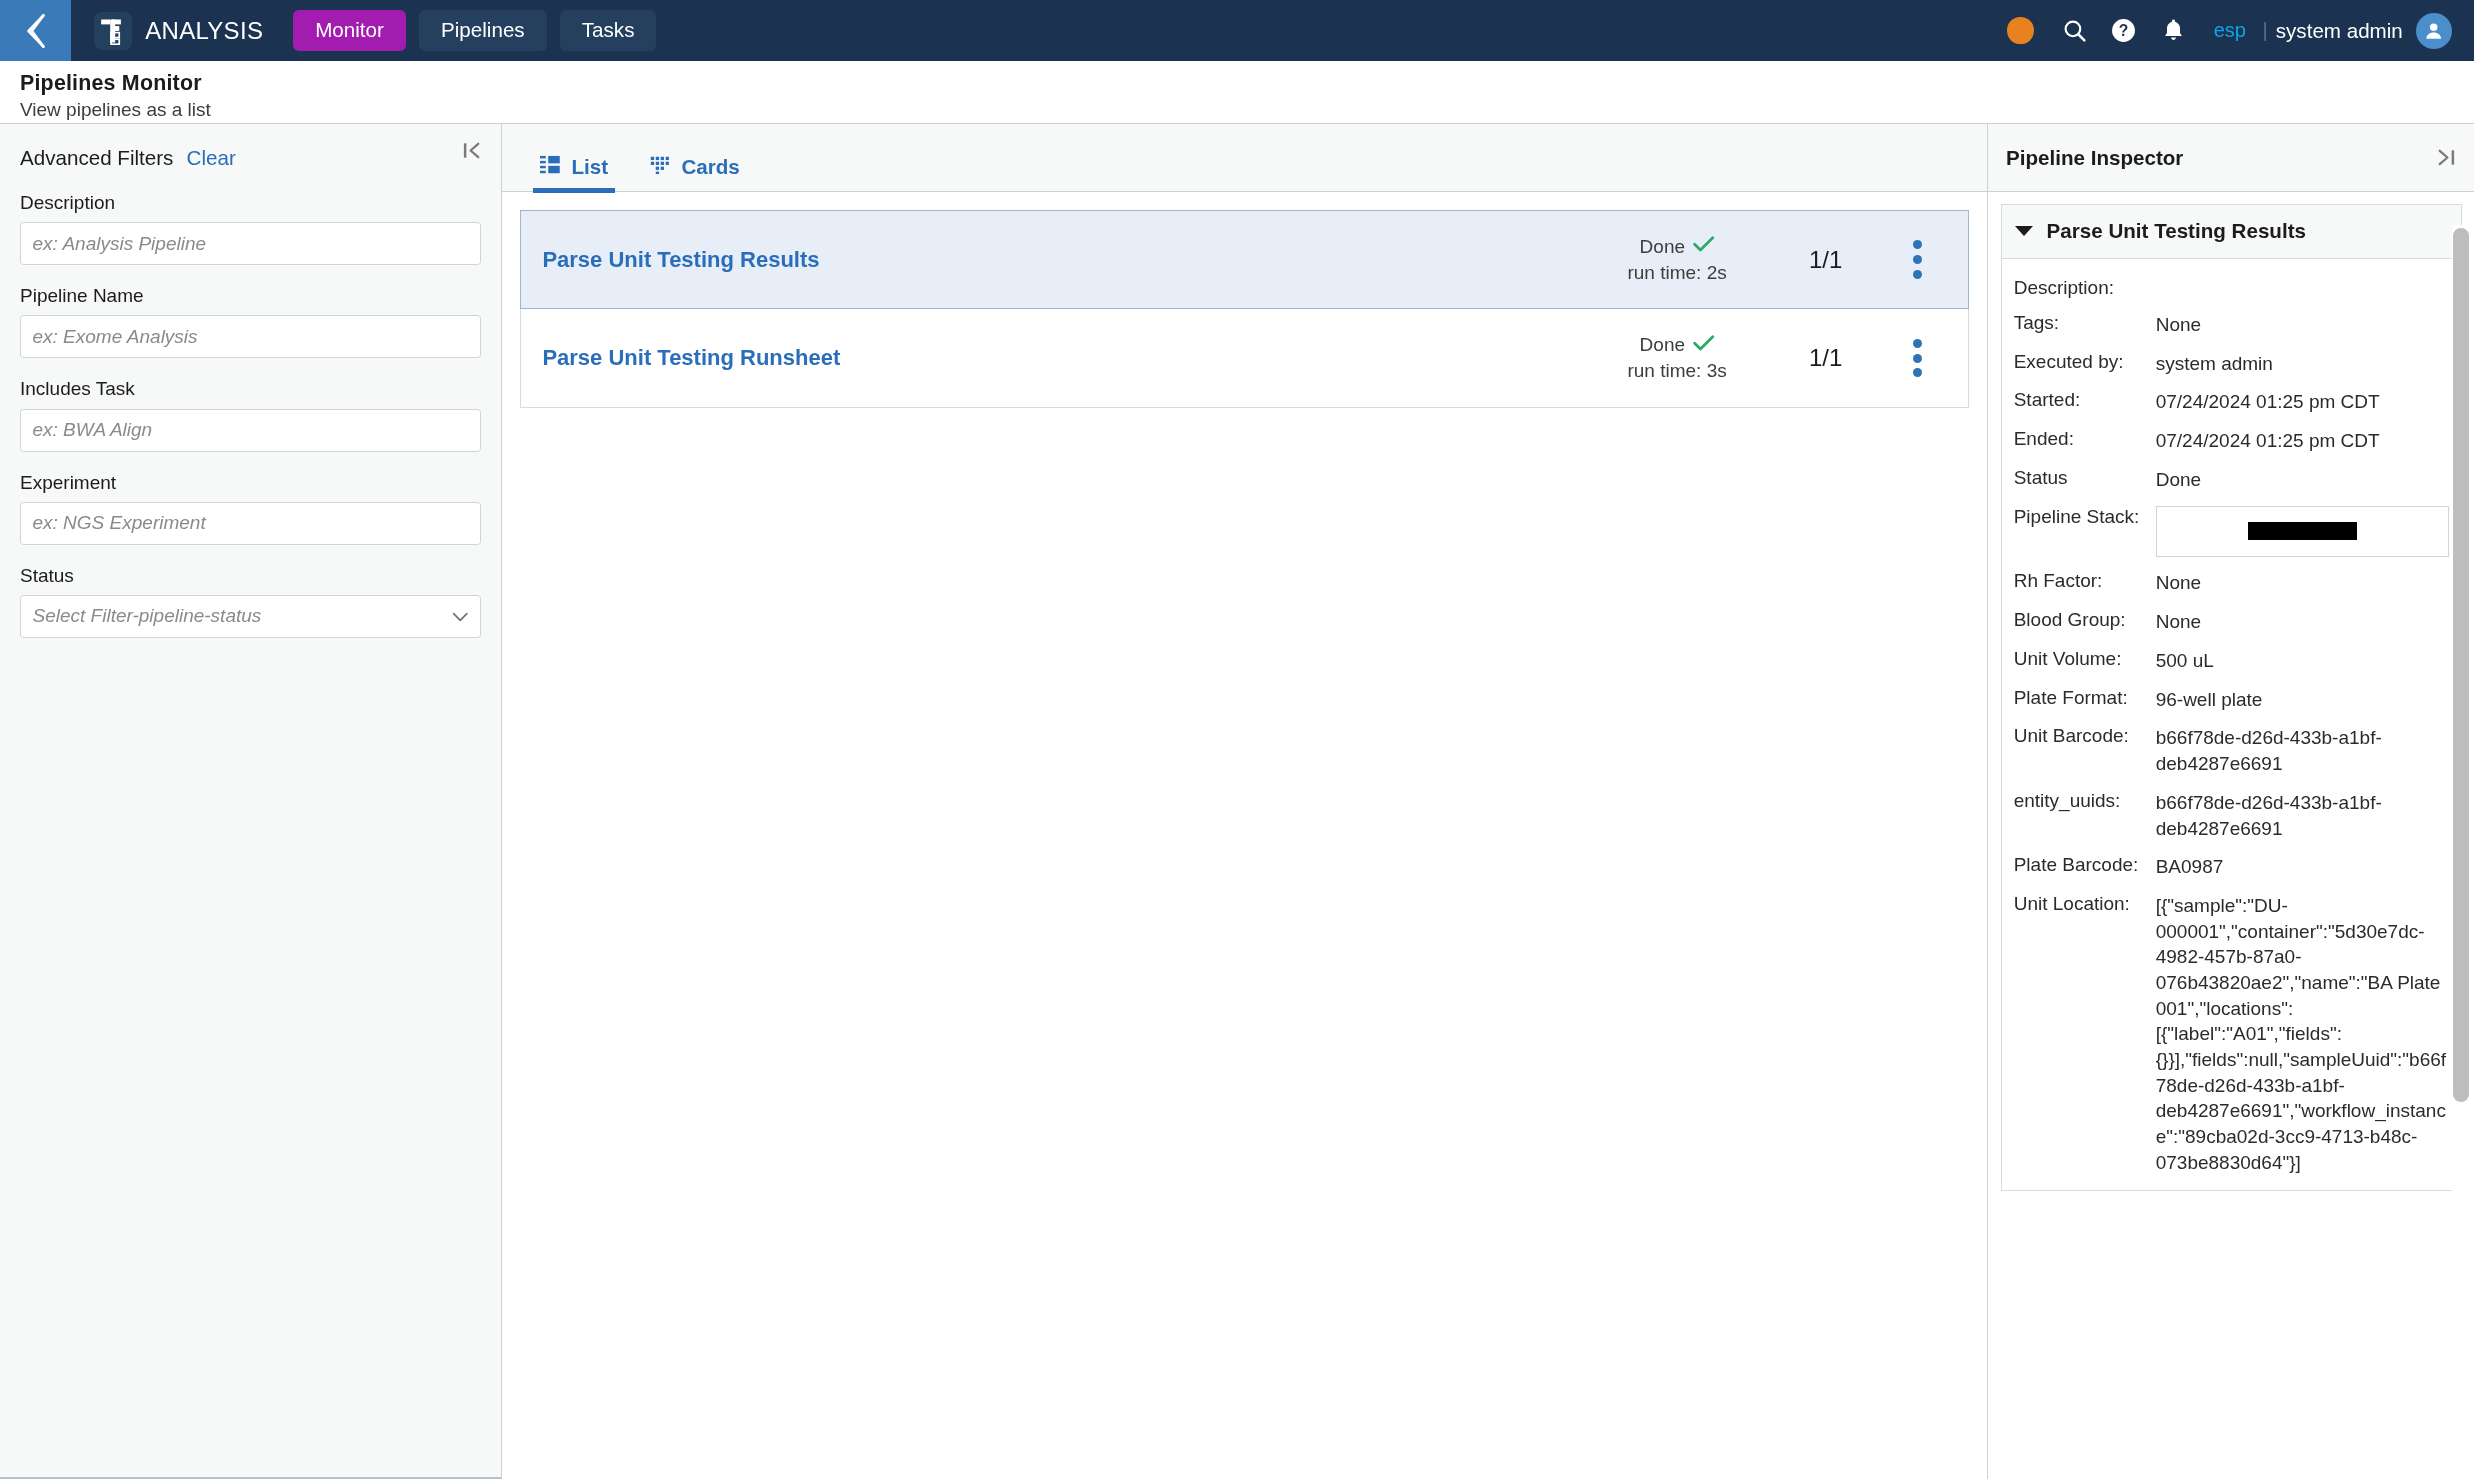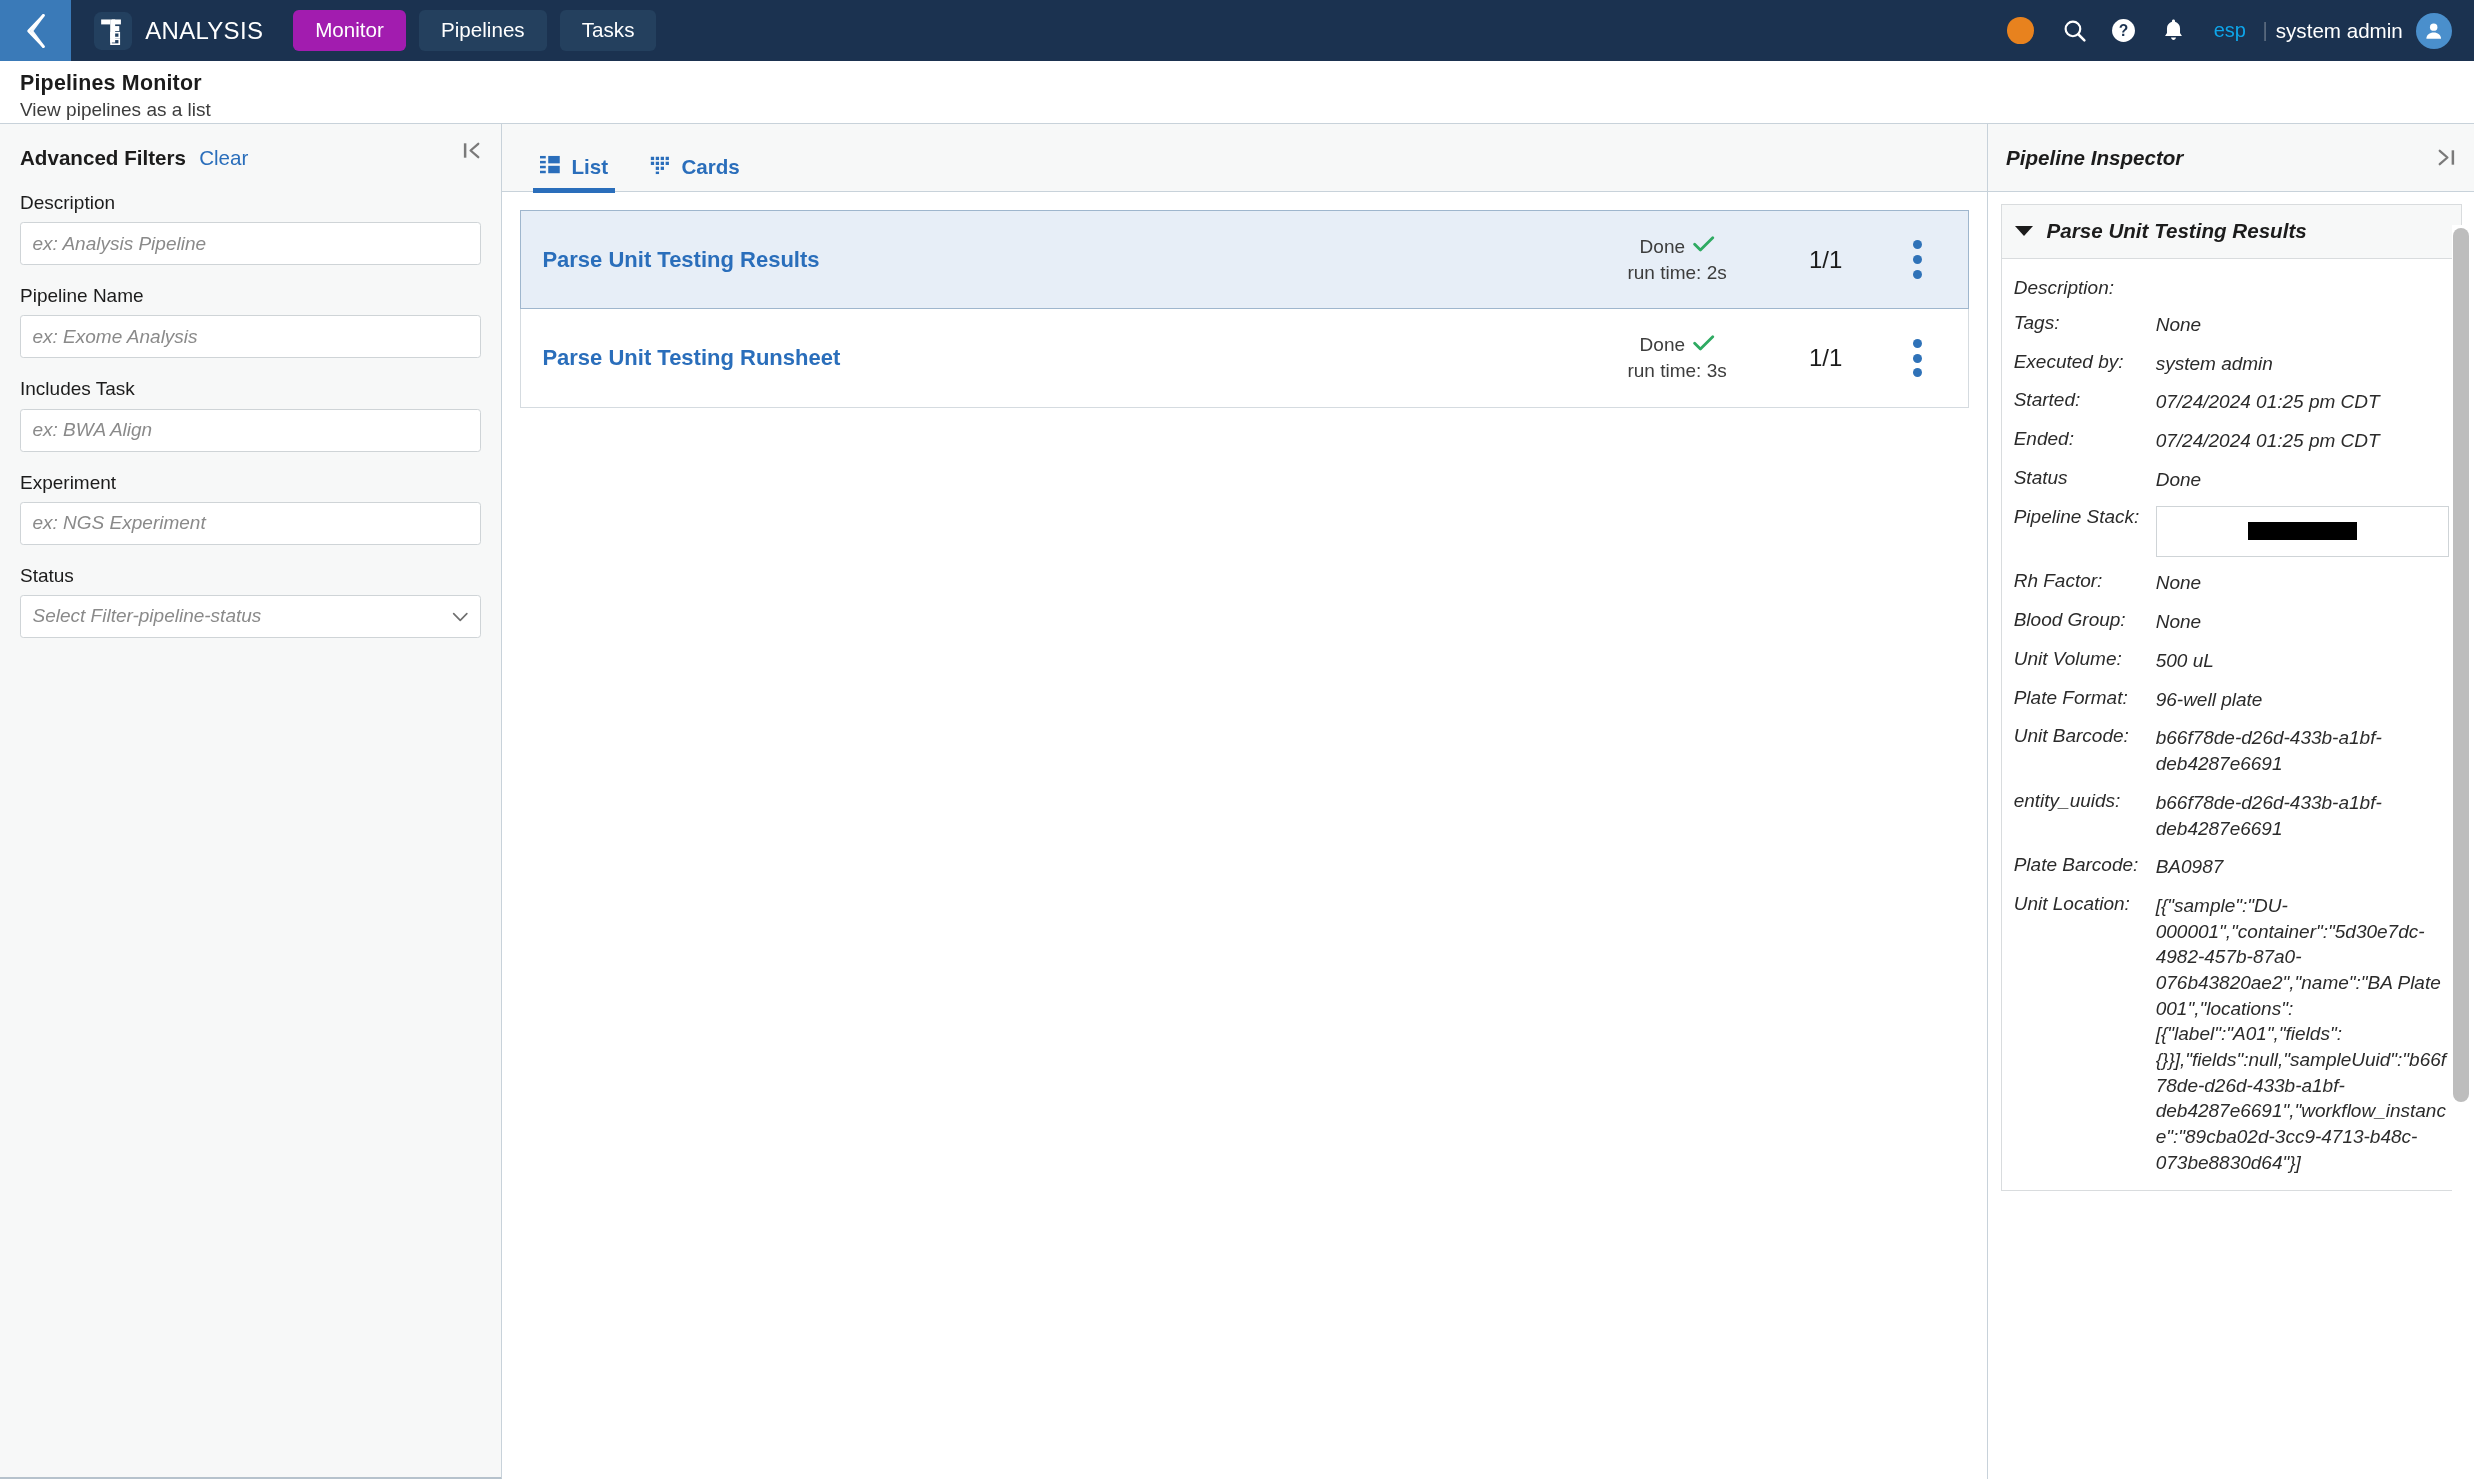--- a/index.html
+++ b/index.html
@@ -64,21 +64,21 @@
 
   
   .filters {
     width:502px; background:#f7f8f8; border-right:1.6px solid #c8d2da;
     border-bottom:3.3px solid #b6c2cc;
     padding:0 20px; position:relative;
   }
   .filters-head {
     display:flex; align-items:center; height:68px; position:relative;
   }
-  .filters-title { font-size:20.6px; font-weight:bold; color:#1c1c1c; }
+  .filters-title { font-size:20.6px; font-weight:normal; color:#1c1c1c; }
   .filters-clear { font-size:20.6px; color:#2a6ebb; margin-left:13.2px; cursor:pointer;}
   .filters-collapse {
     position:absolute; right:-3.3px; top:15px; cursor:pointer;
     display:flex; align-items:center;
   }
   .field { margin-bottom:20px; }
   .field-label { font-size:19px; color:#1c1c1c; margin-bottom:8.2px; }
   .field input, .field .selectbox {
     width:100%; height:43px; border:1.6px solid #cfd4d7; border-radius:3.3px;
     background:#ffffff; font-size:19px; padding:0 11.5px;
@@ -119,21 +119,21 @@
   .prow-status .s1 { display:flex; align-items:center; justify-content:center; gap:8.2px;}
   .check { color:#2eaa62; font-size:21.4px; font-weight:bold; line-height:1;}
   .prow-count { width:124px; text-align:center; font-size:24px; color:#1c1c1c; }
   .prow-menu { width:59px; display:flex; justify-content:center; cursor:pointer;}
   .dot3 { display:flex; flex-direction:column; gap:5.8px; align-items:center;}
   .dot3 i { width:9px; height:9px; border-radius:50%; background:#2f72b8; display:block;}
 
   
   .inspector {
     width:488px; background:#ffffff; border-left:1.6px solid #c8d2da;
-    display:flex; flex-direction:column; position:relative;font-style:italic;
+    display:flex; flex-direction:column; position:relative;
   }
   .insp-head {
     height:68px; background:#f7f8f8; border-bottom:1.6px solid #c8d2da;
     display:flex; align-items:center; padding:0 18px; position:relative;
   }
   .insp-title { font-size:20.6px; font-weight:bold; color:#1c1c1c;}
   .insp-collapse { position:absolute; right:18px; cursor:pointer; display:flex; align-items:center;}
   .insp-body { flex:1; padding:11.5px 13.2px 0 13.2px; overflow:hidden; position:relative;}
   .insp-card { border:1.6px solid #d9dcde; }
   .insp-card-head {

